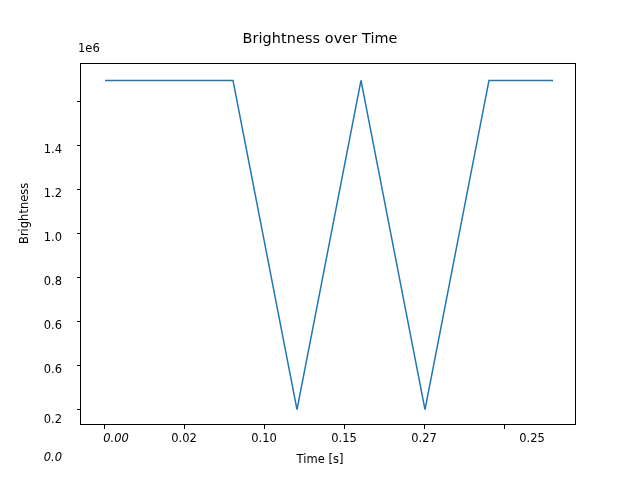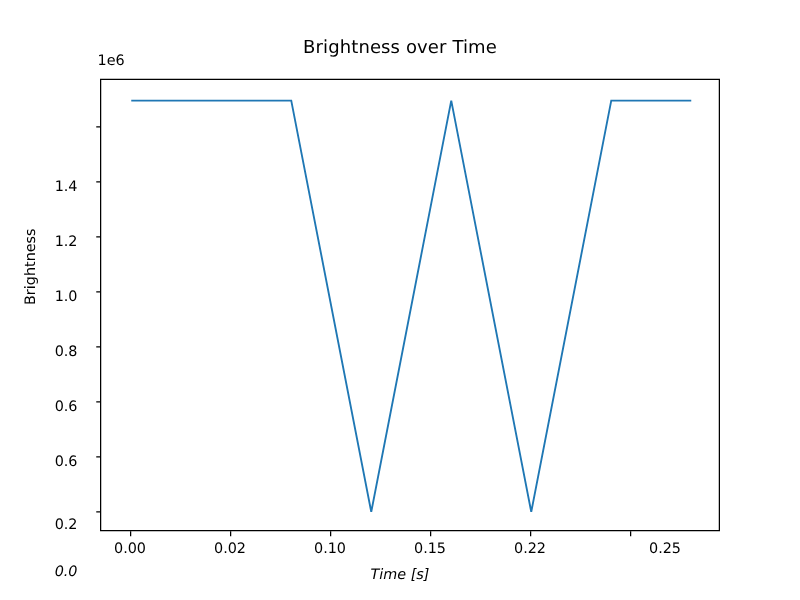--- a/index.html
+++ b/index.html
@@ -87,21 +87,20 @@
     margin-top: 48px;
   }
   #x-axis-label {
     position: absolute;
     left: 0;
     top: 452px;
     width: 640px;
     text-align: center;
     font-size: 11.5px;
     color: #000000;
-    font-style: italic;
   }
   #y-axis-label {
     position: absolute;
     left: 17px;
     top: 244px;
     font-size: 11.5px;
     color: #000000;
     transform-origin: left top;
     transform: rotate(-90deg);
     white-space: nowrap;
@@ -117,29 +116,29 @@
   <div id="y-offset-text">1e6</div>
 
   <div id="axes">
     <svg id="plot-svg" viewBox="0 0 496 362" preserveAspectRatio="none">
       <polyline id="data-line" fill="none" stroke="#1f77b4" stroke-width="1.5" stroke-linejoin="miter" stroke-linecap="butt" points="24.00,16.45 88.00,16.45 152.00,16.45 216.00,345.55 280.00,16.45 344.00,345.55 408.00,16.45 472.00,16.45"></polyline>
     </svg>
   </div>
 
   <div id="x-ticks-container">
       <div class="xtick" style="left: 104px;"></div>
-      <div class="xtick-label" style="left: 104px;">0.00</div>
+      <div class="xtick-label" style="left: 116px; font-style: italic;">0.00</div>
       <div class="xtick" style="left: 184px;"></div>
       <div class="xtick-label" style="left: 184px;">0.02</div>
       <div class="xtick" style="left: 264px;"></div>
       <div class="xtick-label" style="left: 264px;">0.10</div>
       <div class="xtick" style="left: 344px;"></div>
       <div class="xtick-label" style="left: 344px;">0.15</div>
       <div class="xtick" style="left: 424px;"></div>
-      <div class="xtick-label" style="left: 424px;">0.22</div>
+      <div class="xtick-label" style="left: 424px;">0.27</div>
       <div class="xtick" style="left: 504px;"></div>
       <div class="xtick-label" style="left: 504px; margin-left: 28px;">0.25</div>
     </div>
   <div id="y-ticks-container">
       <div class="ytick" style="top: 408.55px;"></div>
       <div class="ytick-label" style="top: 408.55px; font-style: italic;">0.0</div>
       <div class="ytick" style="top: 364.67px;"></div>
       <div class="ytick-label" style="top: 371px;">0.2</div>
       <div class="ytick" style="top: 320.79px;"></div>
       <div class="ytick-label" style="top: 320.79px;">0.6</div>

